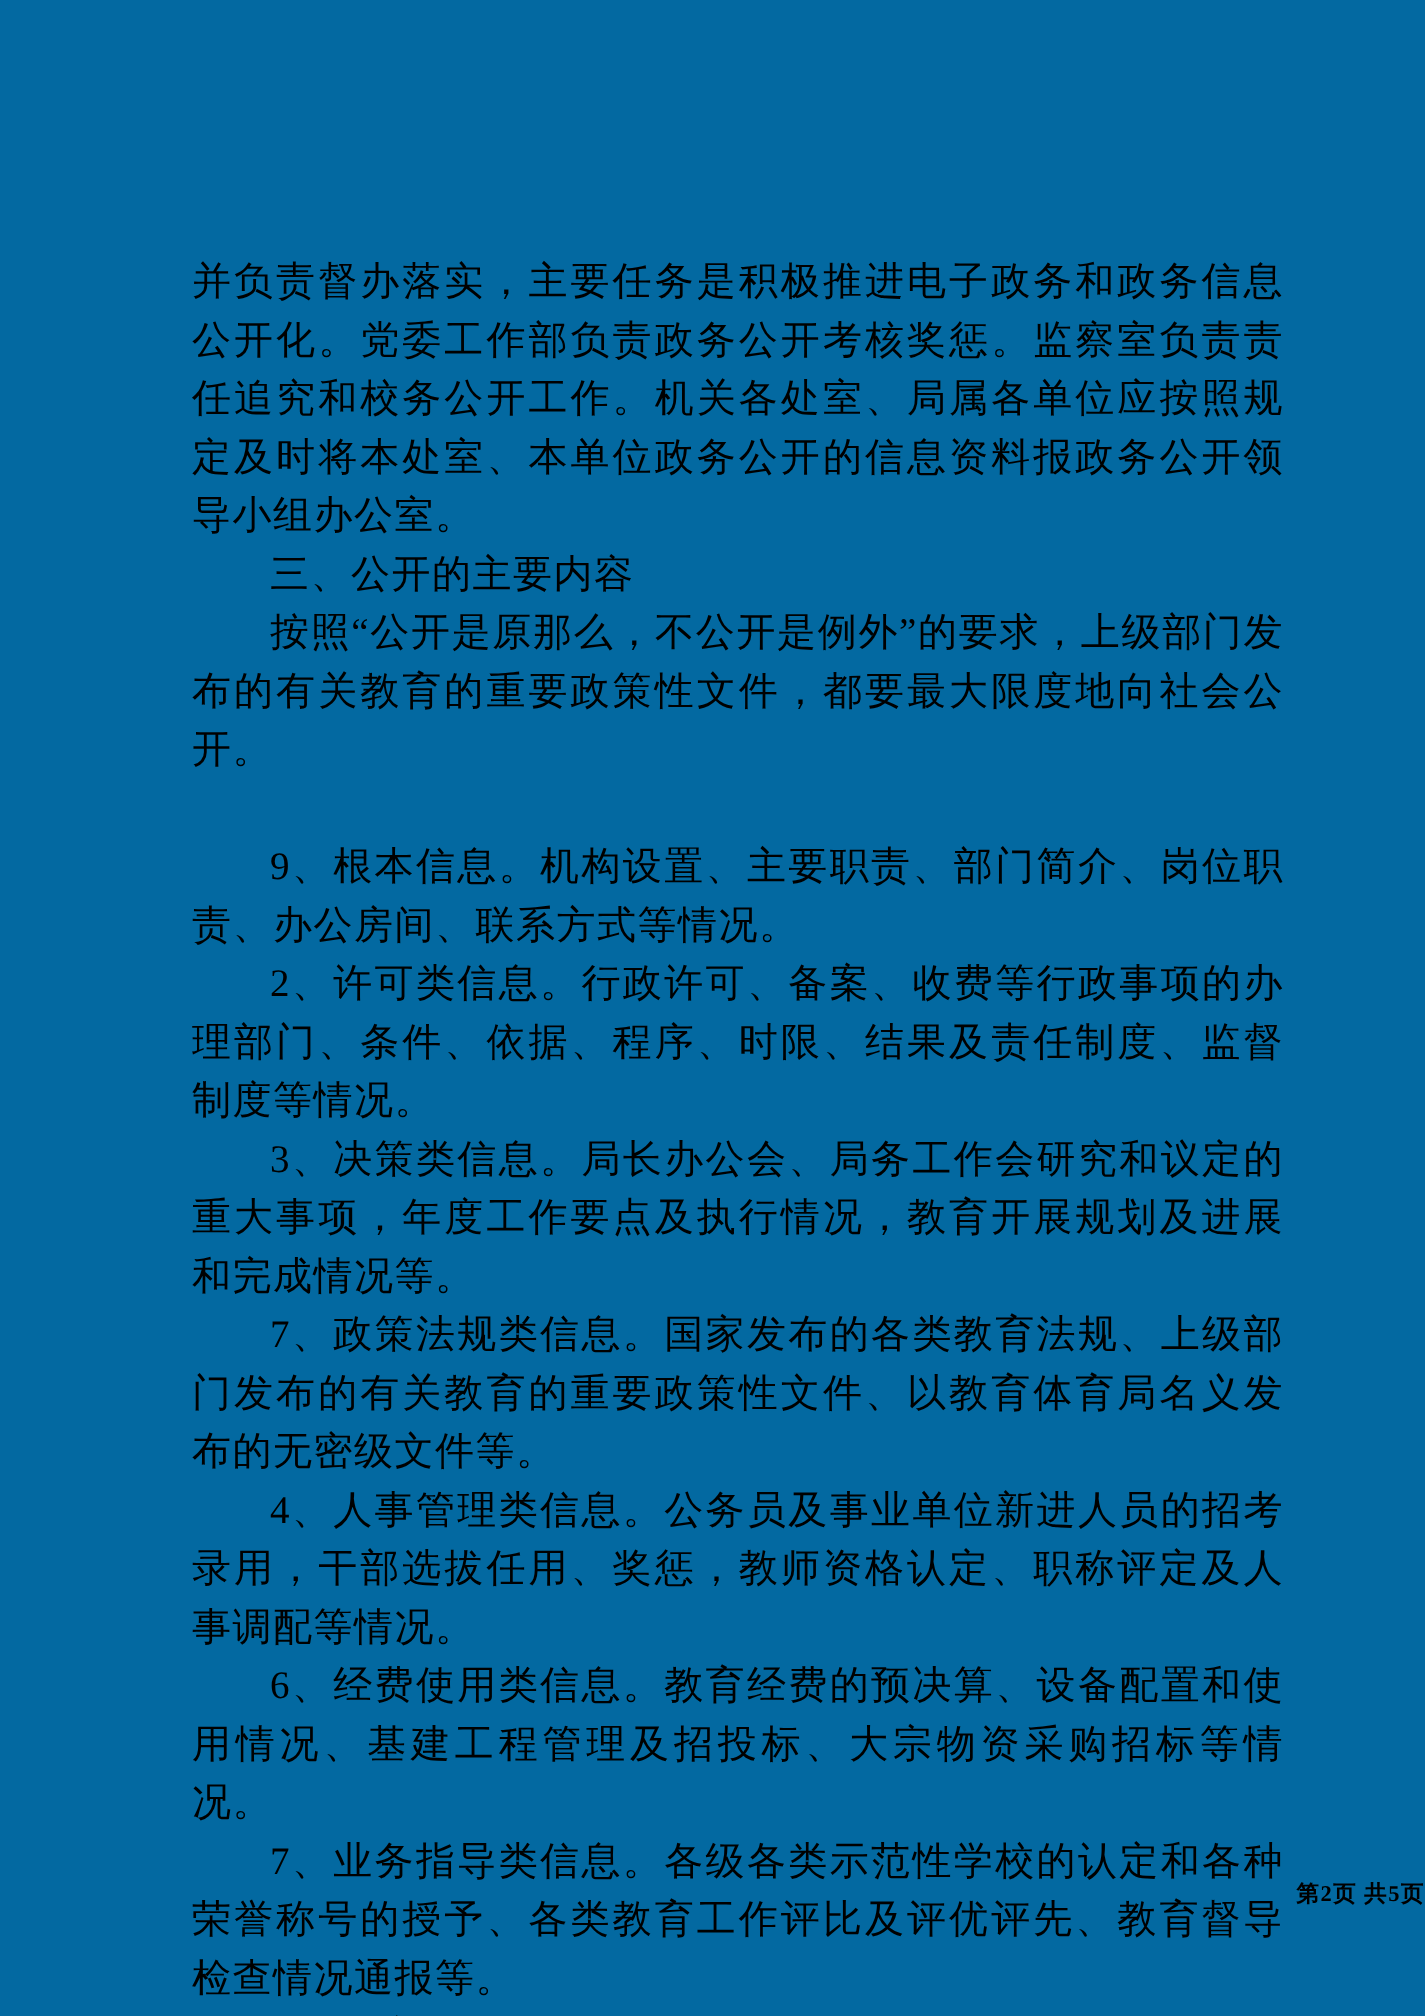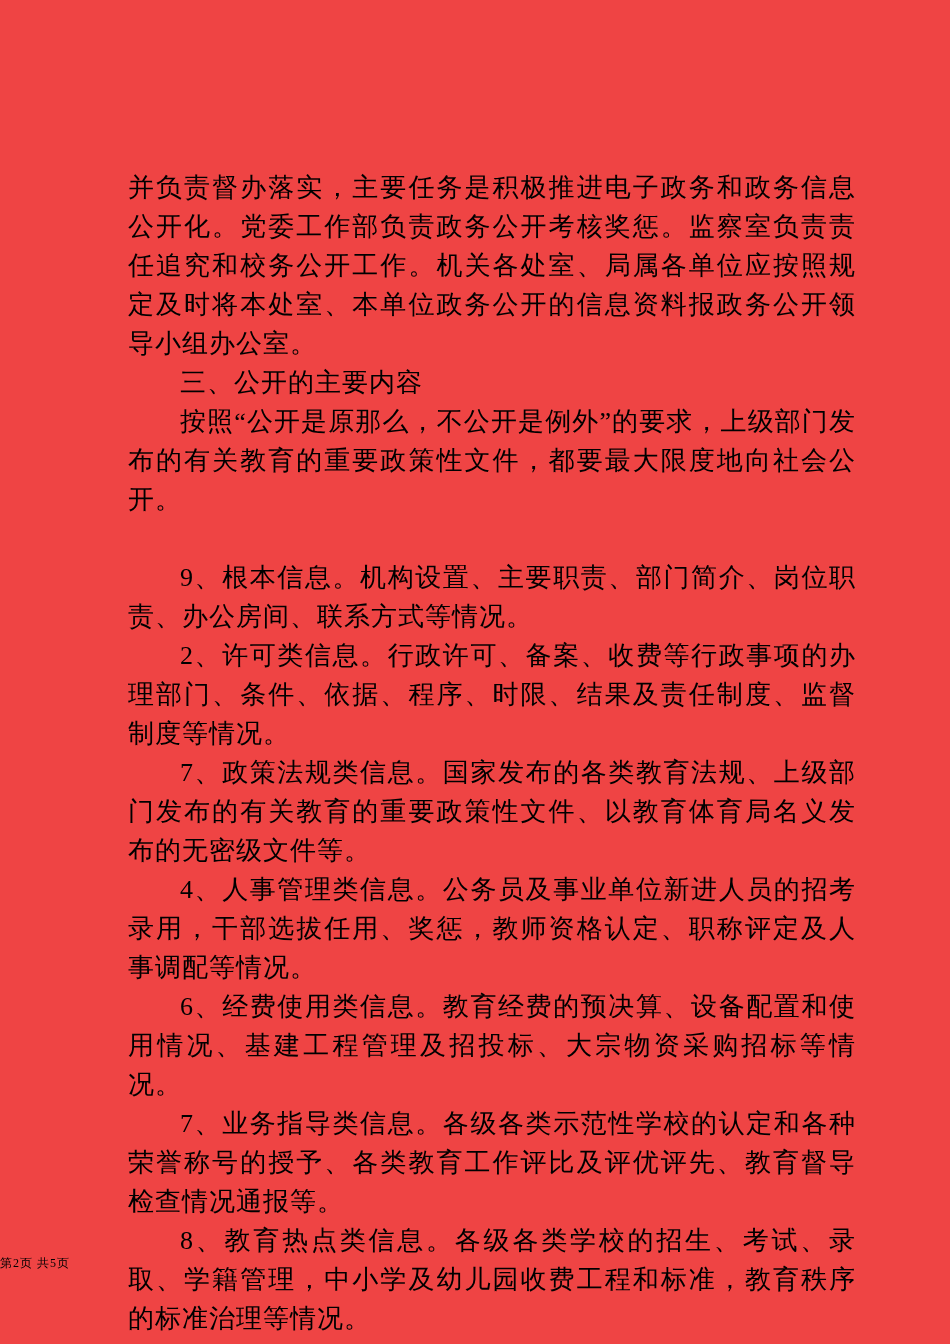--- a/index.html
+++ b/index.html
@@ -5,21 +5,21 @@
   html, body {
     margin: 0;
     padding: 0;
     background: #ffffff;
   }
   .page {
     position: relative;
     width: 950px;
     height: 1344px;
     margin: 0 auto;
-    background: #ef4444;
+    background: #0369a1;
     overflow: hidden;
     font-family: "Liberation Serif", "DejaVu Serif", serif;
     color: #000000;
   }
   .content {
     position: absolute;
     top: 168px;
     left: 128px;
     right: 94px;
     font-size: 26px;
@@ -36,37 +36,39 @@
     text-indent: 2em;
   }
   .content p.spacer {
     min-height: 39px;
   }
   .footer {
     position: absolute;
     bottom: 72px;
     left: 0;
     right: 0;
-    text-align: left;
-    font-size: 12px;
+    text-align: right;
+    font-size: 15px;
     letter-spacing: 1px;
     color: #000000;
+    font-weight: bold;
   }
 </style>
 </head>
 <body>
 
 <div class="page">
   <div class="content">
     <p>并负责督办落实，主要任务是积极推进电子政务和政务信息公开化。党委工作部负责政务公开考核奖惩。监察室负责责任追究和校务公开工作。机关各处室、局属各单位应按照规定及时将本处室、本单位政务公开的信息资料报政务公开领导小组办公室。</p>
     <p class="indent">三、公开的主要内容</p>
     <p class="indent">按照“公开是原那么，不公开是例外”的要求，上级部门发布的有关教育的重要政策性文件，都要最大限度地向社会公开。</p>
     <p class="spacer"></p>
     <p class="indent">9、根本信息。机构设置、主要职责、部门简介、岗位职责、办公房间、联系方式等情况。</p>
     <p class="indent">2、许可类信息。行政许可、备案、收费等行政事项的办理部门、条件、依据、程序、时限、结果及责任制度、监督制度等情况。</p>
+    <p class="indent">3、决策类信息。局长办公会、局务工作会研究和议定的重大事项，年度工作要点及执行情况，教育开展规划及进展和完成情况等。</p>
     <p class="indent">7、政策法规类信息。国家发布的各类教育法规、上级部门发布的有关教育的重要政策性文件、以教育体育局名义发布的无密级文件等。</p>
     <p class="indent">4、人事管理类信息。公务员及事业单位新进人员的招考录用，干部选拔任用、奖惩，教师资格认定、职称评定及人事调配等情况。</p>
     <p class="indent">6、经费使用类信息。教育经费的预决算、设备配置和使用情况、基建工程管理及招投标、大宗物资采购招标等情况。</p>
     <p class="indent">7、业务指导类信息。各级各类示范性学校的认定和各种荣誉称号的授予、各类教育工作评比及评优评先、教育督导检查情况通报等。</p>
     <p class="indent">8、教育热点类信息。各级各类学校的招生、考试、录取、学籍管理，中小学及幼儿园收费工程和标准，教育秩序的标准治理等情况。</p>
 
   </div>
   <div class="footer">第2页 共5页</div>
 </div>
 

